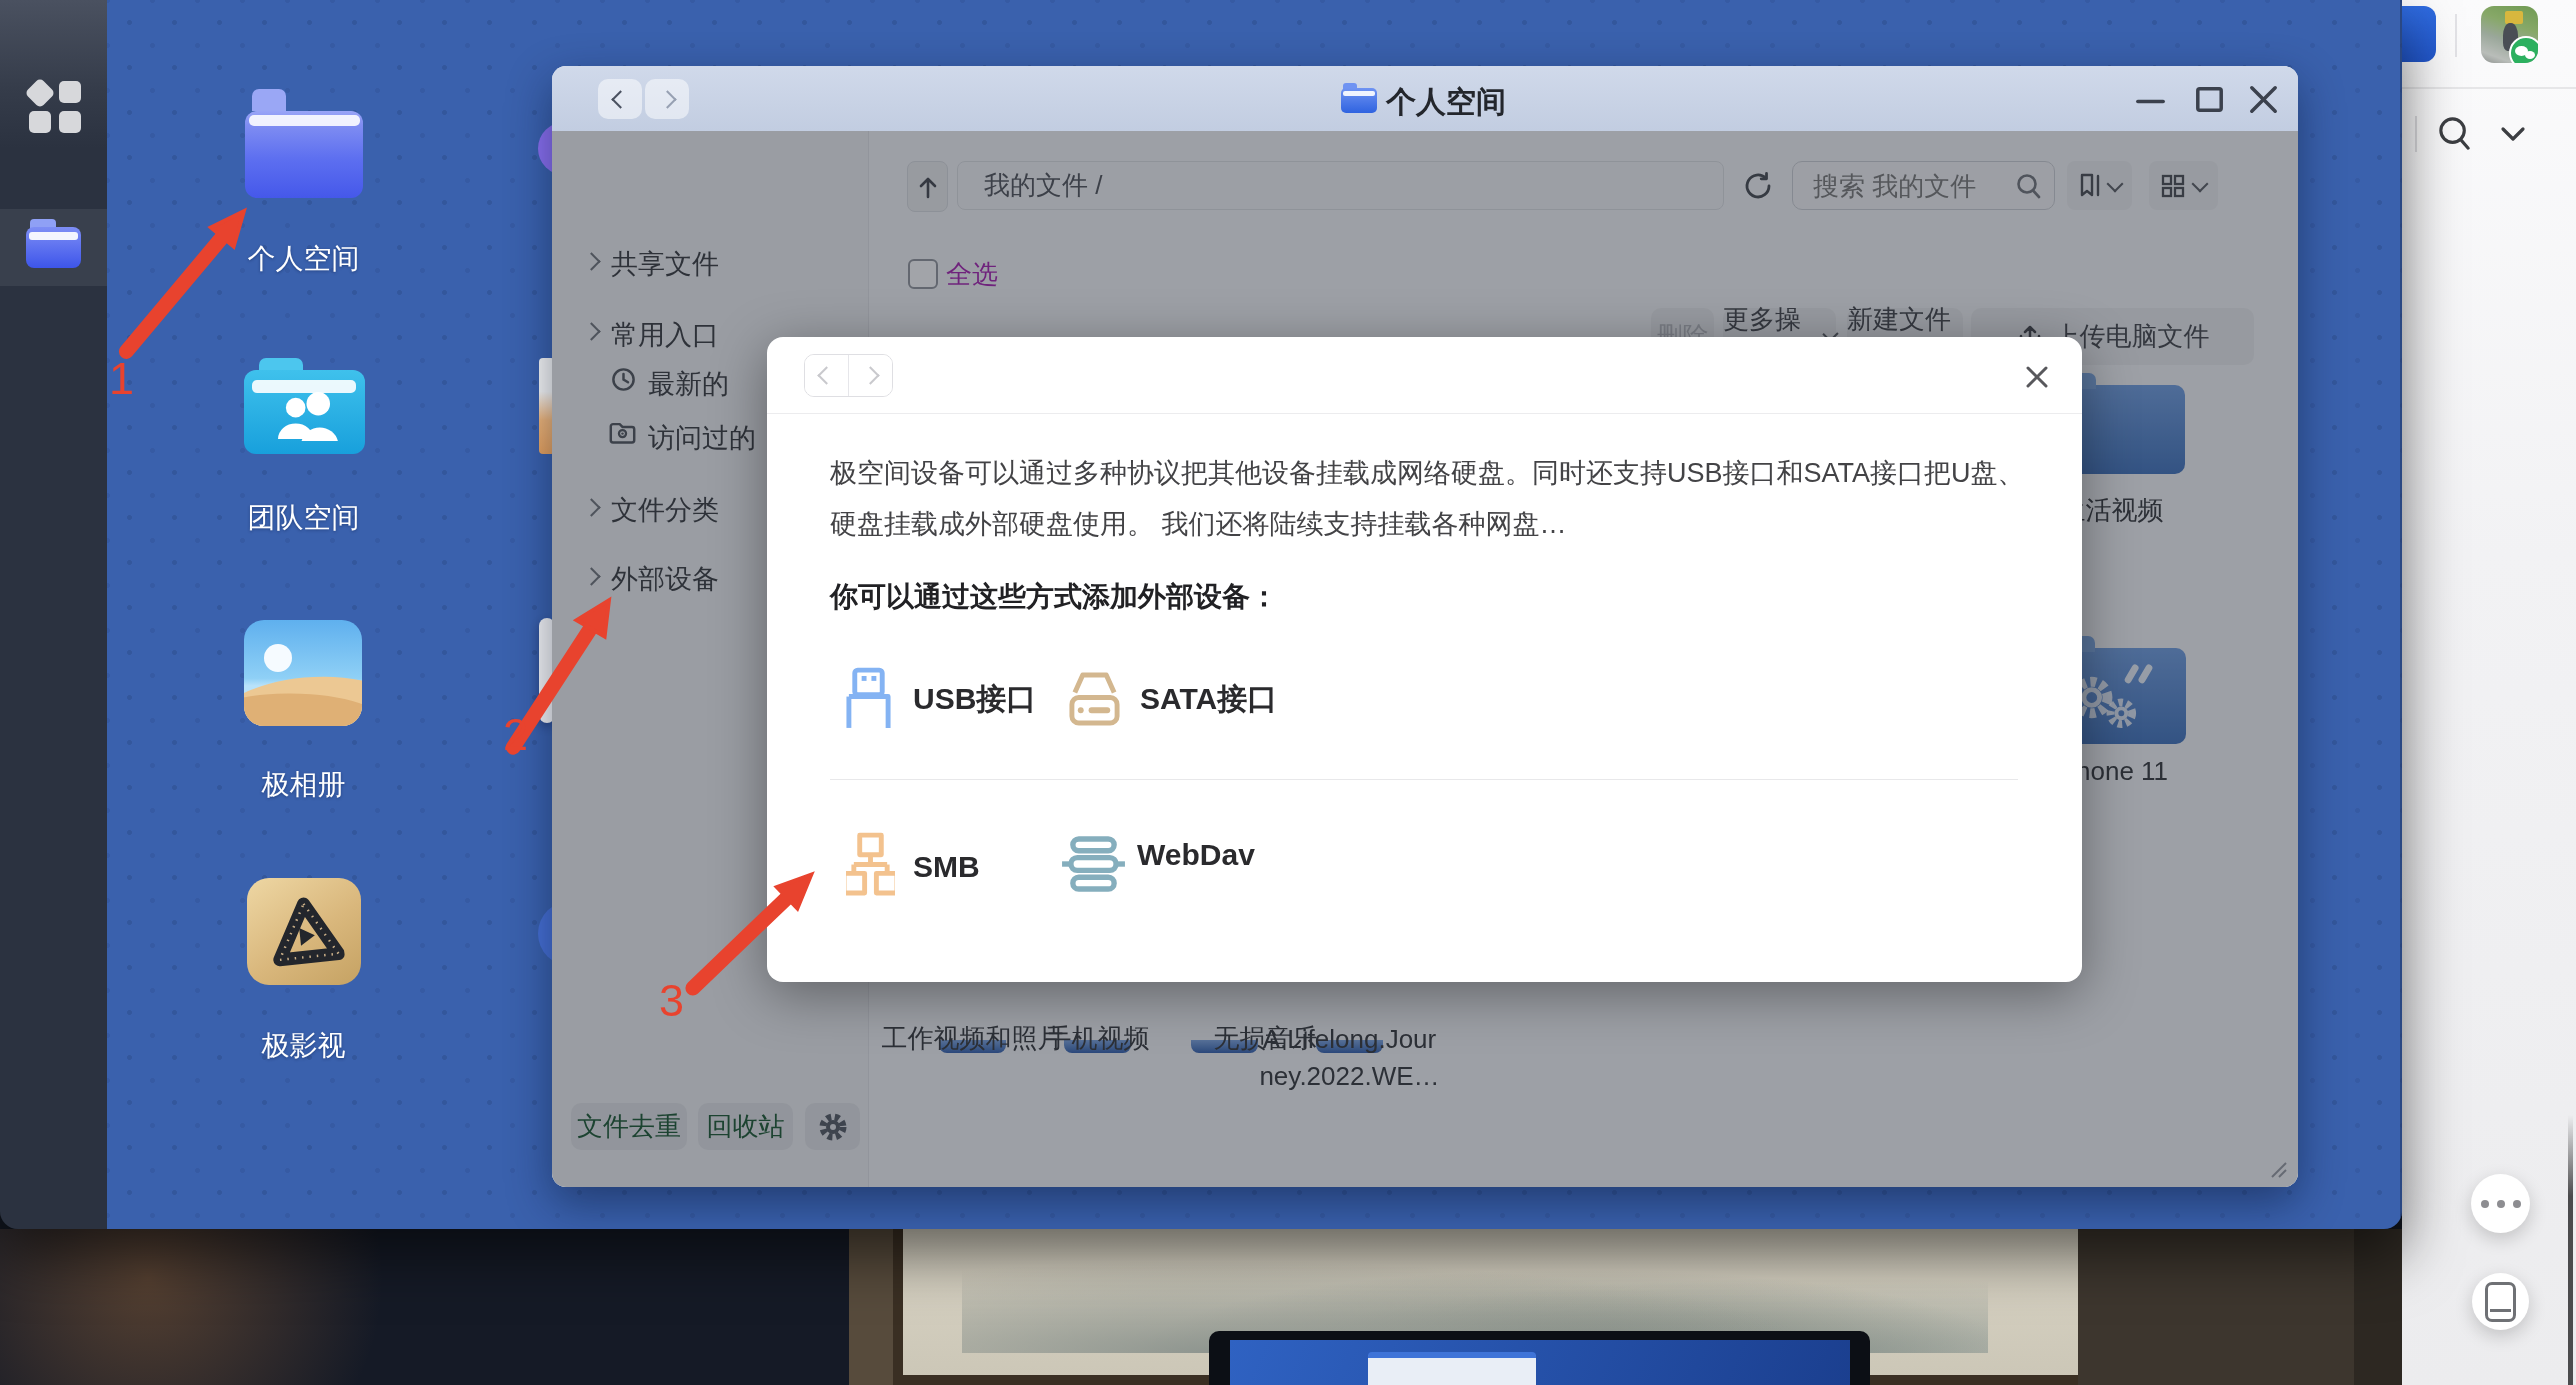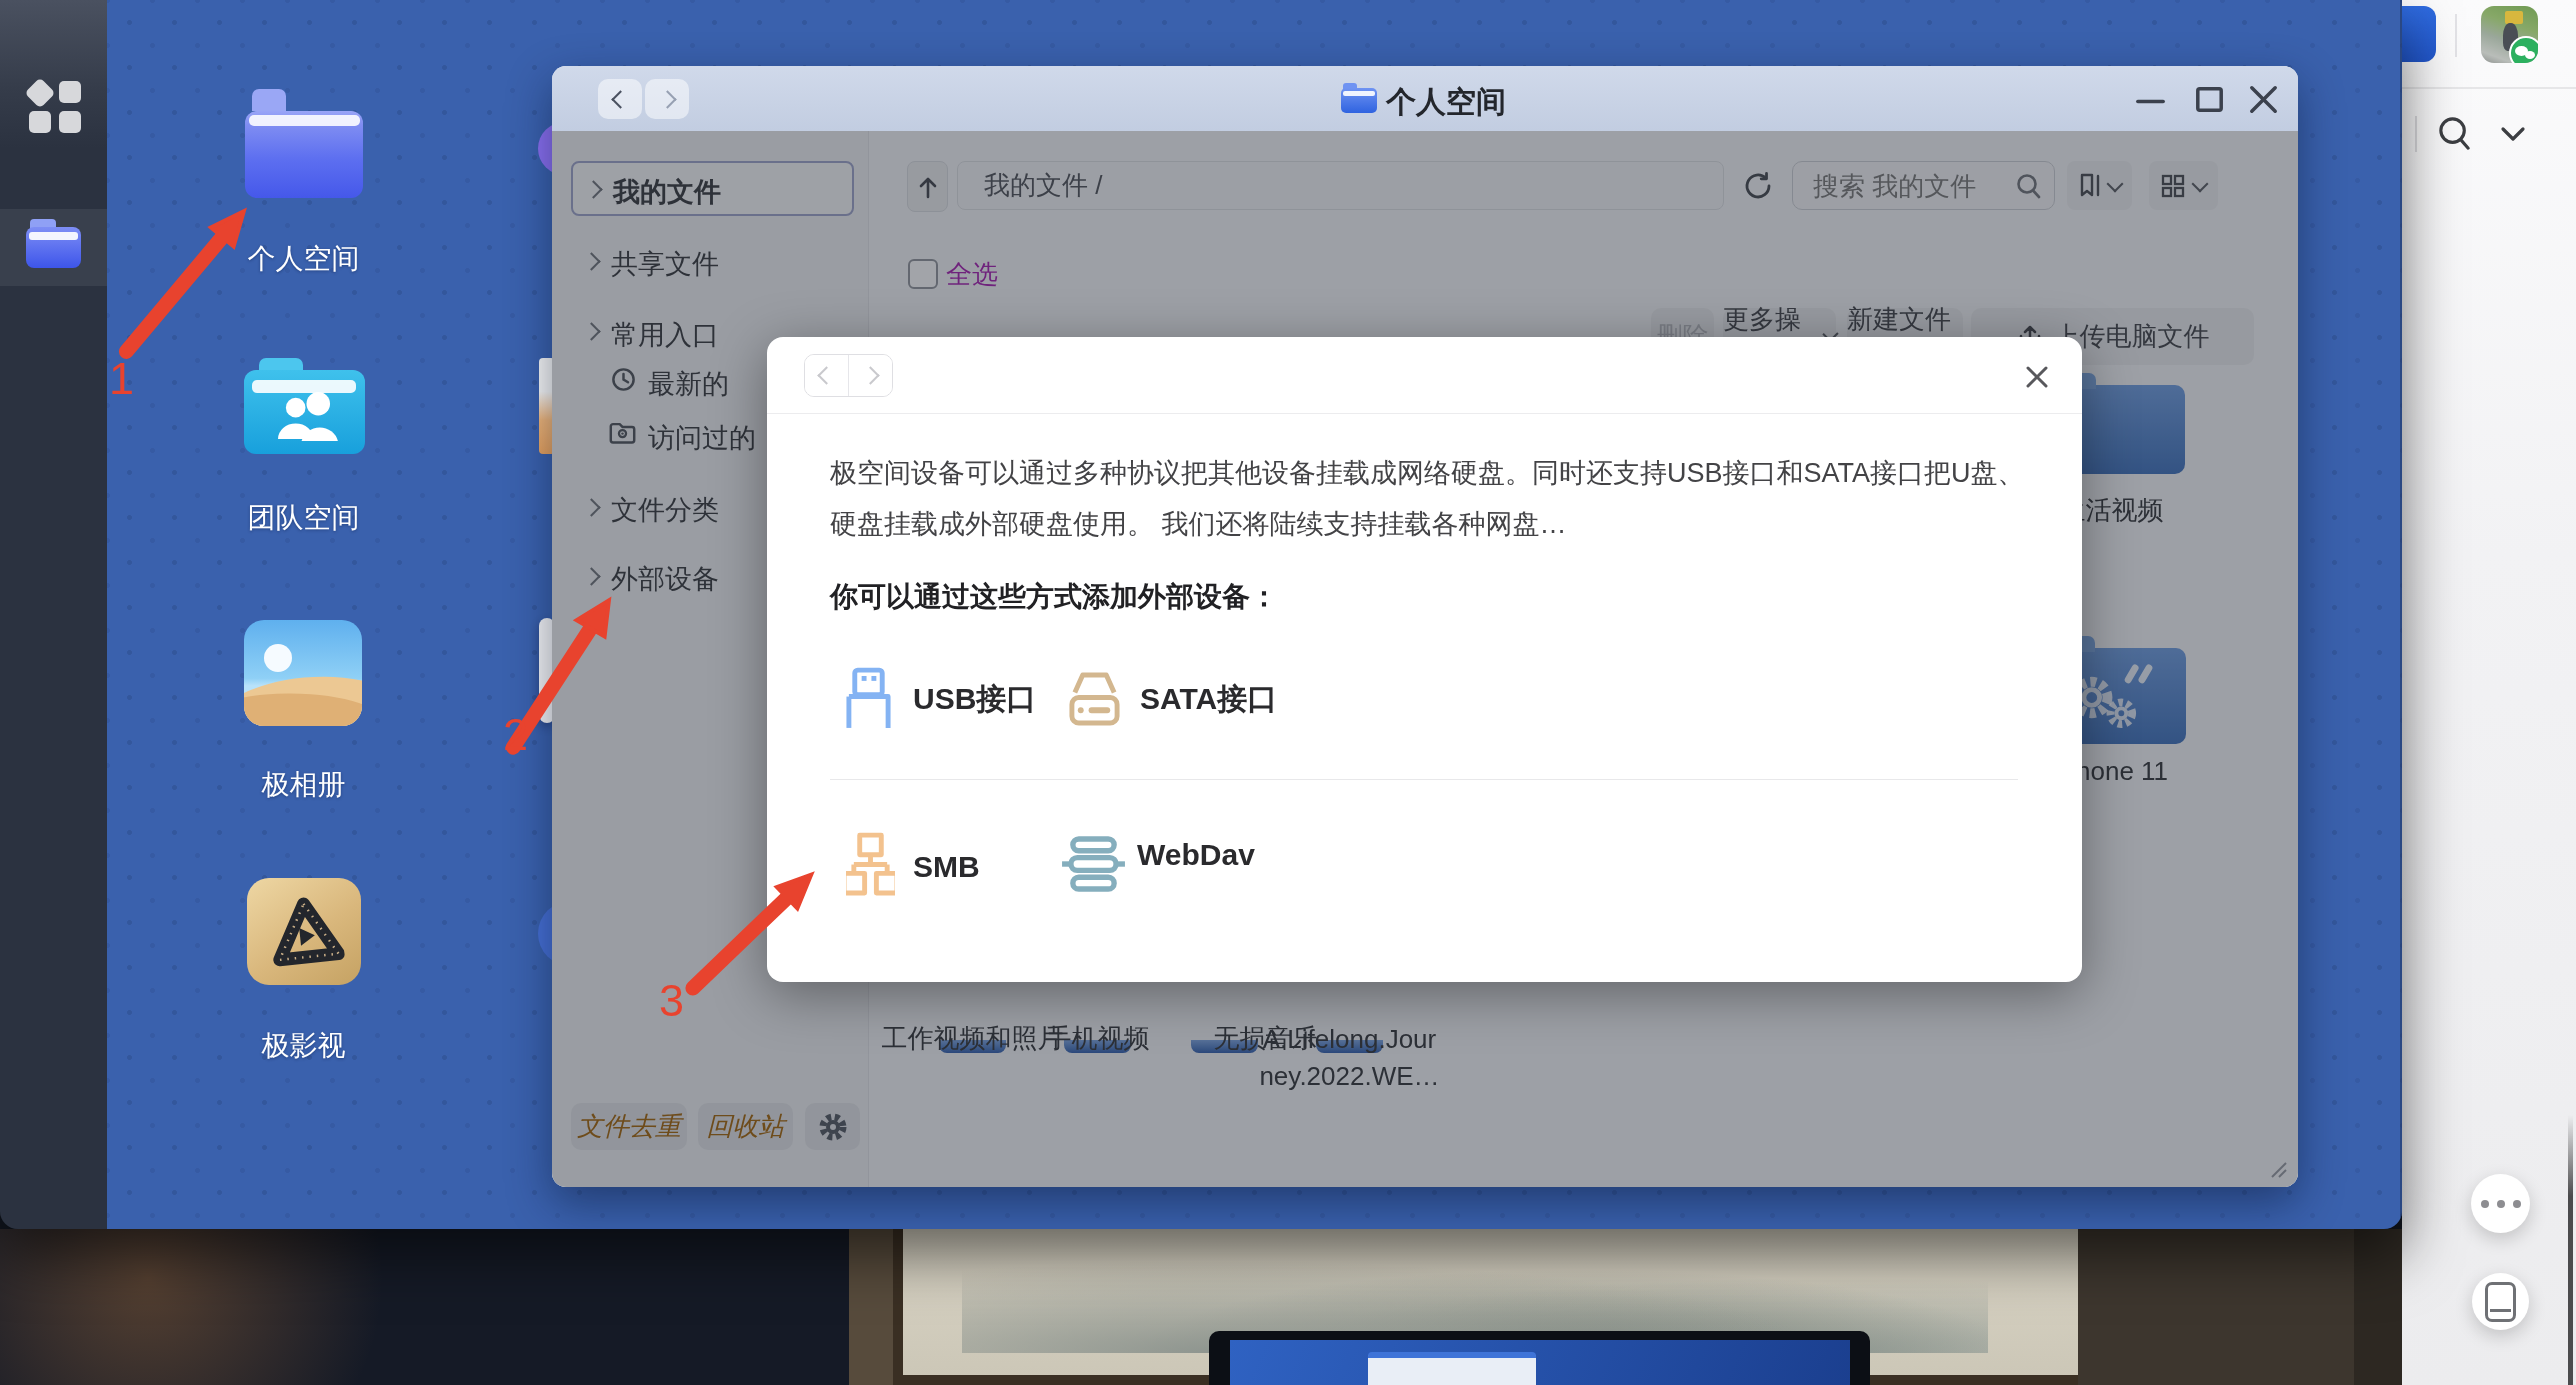--- a/index.html
+++ b/index.html
@@ -34,22 +34,22 @@
     background:linear-gradient(180deg,#d0d9ea,#c2cde1);}
   .navbtn{position:absolute;top:13px;width:44px;height:40px;border-radius:10px;
     background:rgba(255,255,255,.5);display:flex;align-items:center;justify-content:center;}
   .fm-side{position:absolute;left:0;top:65px;width:316px;bottom:0;background:#eceef1;border-right:1px solid #dfe1e5;}
   .fm-main{position:absolute;left:317px;top:65px;right:0;bottom:0;background:#f2f3f6;}
   .chev{width:11px;height:11px;border-right:2.5px solid #6b7078;border-bottom:2.5px solid #6b7078;
     transform:rotate(-45deg);display:inline-block;}
   .chevdn{width:10px;height:10px;border-right:2.5px solid #55585f;border-bottom:2.5px solid #55585f;
     transform:rotate(45deg);display:inline-block;}
   .side-item{position:absolute;font-size:27px;color:#33363c;font-weight:500;}
-  .gbtn{position:absolute;background:#dfe1e5;border-radius:10px;color:#a16207;font-size:26px;
-    display:flex;align-items:center;justify-content:center;font-style:italic;}
+  .gbtn{position:absolute;background:#dfe1e5;border-radius:10px;color:#14532d;font-size:26px;
+    display:flex;align-items:center;justify-content:center;}
   .tbtn{position:absolute;background:#e7e9ec;border-radius:10px;color:#3e4147;font-size:26px;
     display:flex;align-items:center;justify-content:center;gap:10px;height:57px;top:177px;}
   .fold{position:absolute;border-radius:10px;background:linear-gradient(180deg,#6b9ade,#3c6fba);}
   .fold .tab{position:absolute;top:-12px;left:8px;width:51px;height:16px;border-radius:7px 7px 0 0;
     background:#7aa7e4;}
   .sliver{position:absolute;top:909px;width:67px;height:13px;border-radius:0 0 8px 8px;
     background:linear-gradient(180deg,#79a3e0,#2f5dad);}
   .flabel{position:absolute;font-size:26px;color:#303338;text-align:center;width:217px;}
   .fm-dim{position:absolute;left:0;top:65px;right:0;bottom:0;background:rgba(40,45,55,.42);}
   
@@ -196,24 +196,20 @@
         <svg class="abs" style="left:1638px;top:14px;" width="39" height="39" viewBox="0 0 40 40">
             <rect class="ctrl" x="8" y="9" width="24" height="22" rx="2"></rect>
           </svg>
         <svg class="abs" style="left:1692px;top:14px;" width="39" height="39" viewBox="0 0 40 40">
             <line class="ctrl" x1="8" y1="8" x2="32" y2="32"></line>
             <line class="ctrl" x1="32" y1="8" x2="8" y2="32"></line>
           </svg>
       </div>
 
       <div class="fm-side">
-        <div class="abs" style="left:19px;top:30px;width:279px;height:51px;border:2px solid #9aa0c8;border-radius:8px;background:rgba(250,250,252,.55);">
-          <i class="chev" style="position:absolute;left:14px;top:20px;"></i>
-          <span class="side-item" style="left:40px;top:11px;font-weight:700;">我的文件</span>
-        </div>
         <i class="chev" style="position:absolute;left:33px;top:124px;"></i>
         <div class="side-item" style="left:59px;top:115px;">共享文件</div>
         <i class="chev" style="position:absolute;left:33px;top:194px;"></i>
         <div class="side-item" style="left:59px;top:186px;">常用入口</div>
         <svg class="abs" style="left:58px;top:235px;" width="27" height="27" viewBox="0 0 24 24">
             <circle cx="12" cy="12" r="9" fill="none" stroke="#4b5058" stroke-width="2.2"></circle>
             <path d="M12 7v5l4 2.5" fill="none" stroke="#4b5058" stroke-width="2.2" stroke-linecap="round"></path>
           </svg>
         <div class="side-item" style="left:96px;top:235px;">最新的</div>
         <svg class="abs" style="left:56px;top:288px;" width="29" height="27" viewBox="0 0 26 24">

